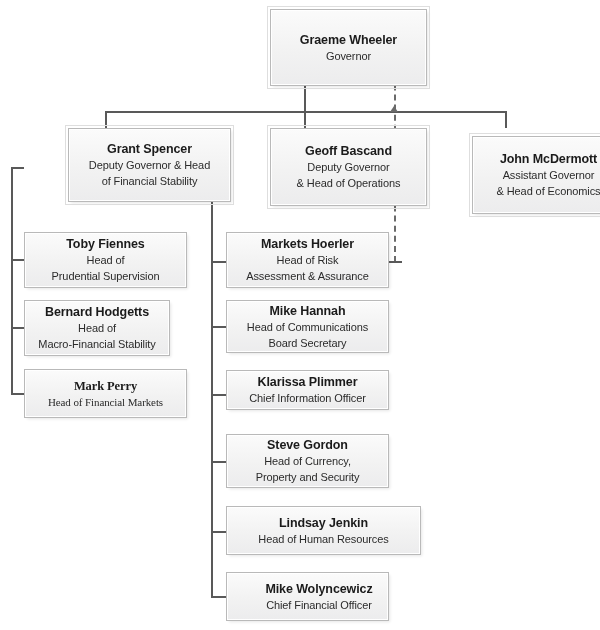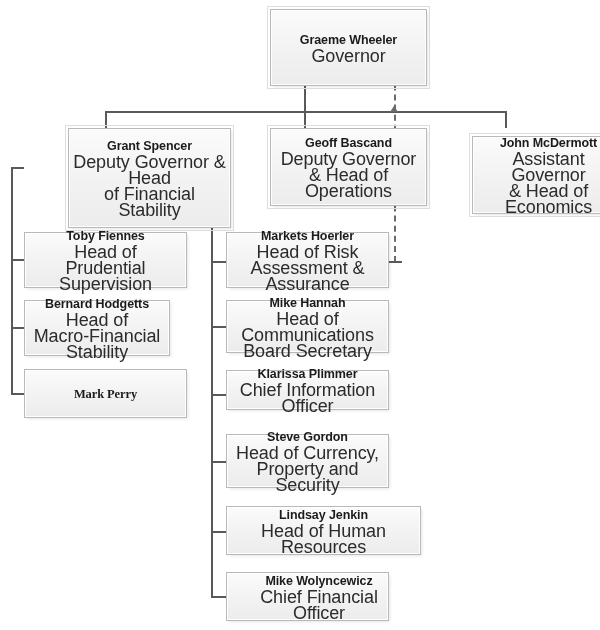--- a/index.html
+++ b/index.html
@@ -37,21 +37,21 @@
   }
   .node .nm {
     font-weight: bold;
     color: #1b1b1b;
     font-size: 12.5px;
     line-height: 16px;
     letter-spacing: -0.1px;
   }
   .node .ttl {
     color: #2b2b2b;
-    font-size: 18px;
+    font-size: 11px;
     line-height: 16px;
     letter-spacing: -0.1px;
   }
 
   
   .node.ringed {
     outline: 1px solid #dedede;
     outline-offset: 2px;
     margin-left: 44px;
   }
@@ -119,21 +119,21 @@
   <div class="ln h" style="left:211px; top:394px; width:15px;"></div>
   <div class="ln h" style="left:211px; top:461px; width:15px;"></div>
   <div class="ln h" style="left:211px; top:531px; width:15px;"></div>
   <div class="ln h" style="left:211px; top:596px; width:15px;"></div>
 
   <div class="node ringed" style="left:226px; top:9px; width:157px; height:77px;">
     <div class="nm">Graeme Wheeler</div>
     <div class="ttl">Governor</div>
   </div>
 
-  <div class="node ringed" style="left:24px; top:128px; width:163px; height:100px;">
+  <div class="node ringed" style="left:24px; top:128px; width:163px; height:74px;">
     <div class="nm">Grant Spencer</div>
     <div class="ttl">Deputy Governor &amp; Head</div>
     <div class="ttl">of Financial Stability</div>
   </div>
 
   <div class="node ringed" style="left:226px; top:128px; width:157px; height:78px;">
     <div class="nm">Geoff Bascand</div>
     <div class="ttl">Deputy Governor</div>
     <div class="ttl">&amp; Head of Operations</div>
   </div>
@@ -151,20 +151,21 @@
   </div>
 
   <div class="node" style="left:24px; top:300px; width:146px; height:56px;text-align:center;">
     <div class="nm">Bernard Hodgetts</div>
     <div class="ttl">Head of</div>
     <div class="ttl">Macro-Financial Stability</div>
   </div>
 
   <div class="node" style="left:24px; top:369px; width:163px; height:49px;font-family:Liberation Serif, serif;">
     <div class="nm">Mark Perry</div>
+    <div class="ttl">Head of Financial Markets</div>
   </div>
 
   <div class="node" style="left:226px; top:232px; width:163px; height:56px;">
     <div class="nm">Markets Hoerler</div>
     <div class="ttl">Head of Risk</div>
     <div class="ttl">Assessment &amp; Assurance</div>
   </div>
 
   <div class="node" style="left:226px; top:300px; width:163px; height:53px;">
     <div class="nm">Mike Hannah</div>

